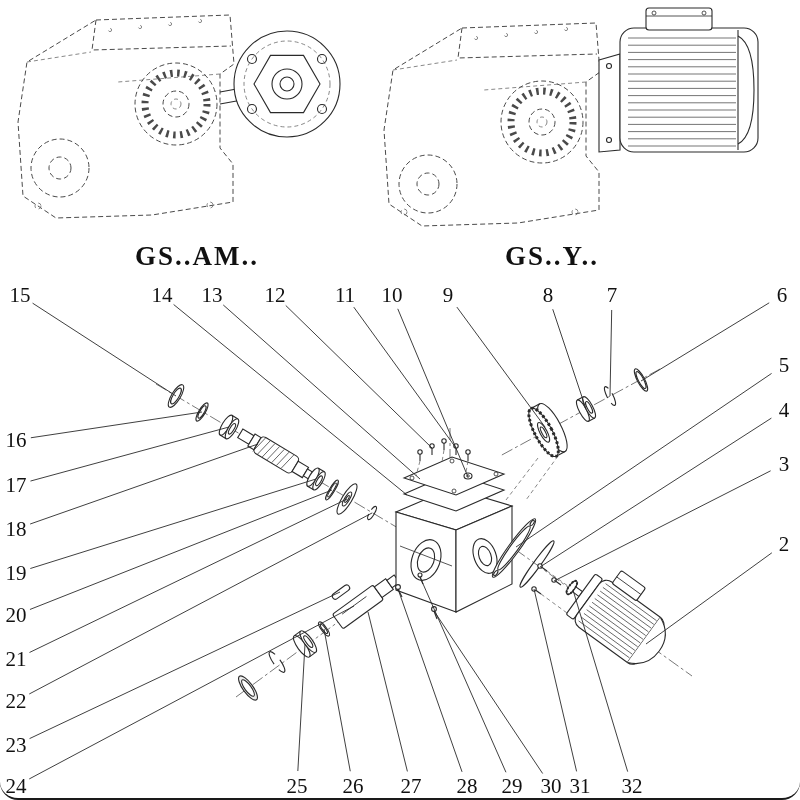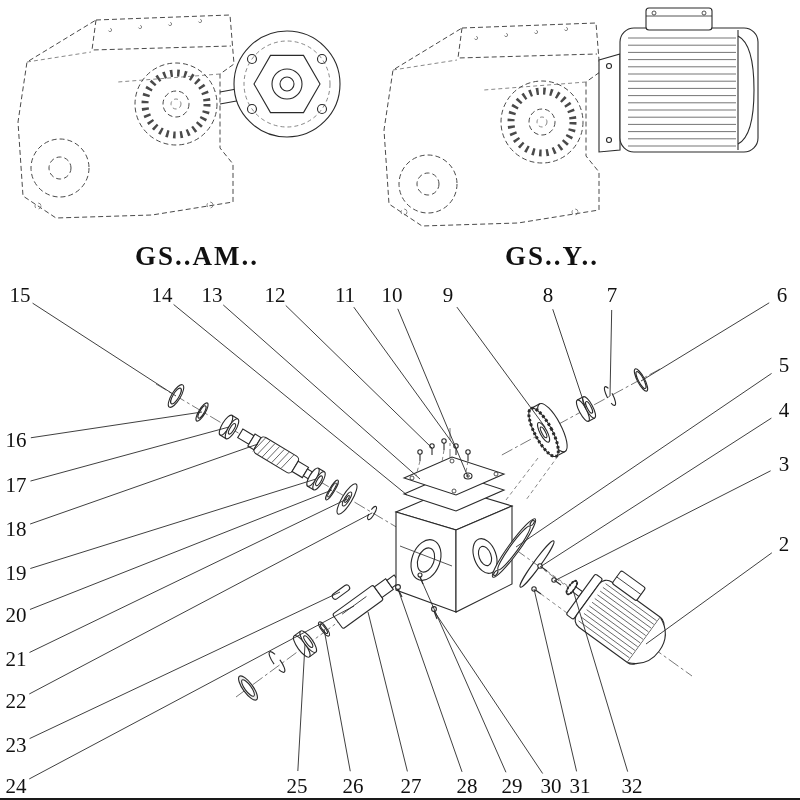--- a/index.html
+++ b/index.html
@@ -1,18 +1,18 @@
 <!DOCTYPE html>
 <html style="--line-color: #2a2a2a; --bg-color: #ffffff;"><head>
 <meta charset="utf-8">
 <style>
   :root{ --line-color:#2a2a2a; --bg-color:#ffffff; }
   html,body{margin:0;padding:0;background:var(--bg-color);}
   #page{position:relative;width:800px;height:798px;border-bottom:2px solid #1a1a1a;
-        background:var(--bg-color);font-family:"Liberation Serif",serif;overflow:hidden;}
+        background:var(--bg-color);font-family:"Liberation Serif",serif;overflow:hidden;border-radius:18px;}
   svg{display:block}
   .dashed{stroke:#4a4a4a;stroke-width:1;fill:none;stroke-dasharray:5 3}
   .dashed-thin{stroke:#6a6a6a;stroke-width:.8;fill:none;stroke-dasharray:4 3}
   .tickring{fill:none;stroke:#4a4a4a;stroke-width:7;stroke-dasharray:2.5 4.5}
   .solid{stroke:var(--line-color);stroke-width:1.1;fill:none}
   .thin{stroke:var(--line-color);stroke-width:.8;fill:none}
   .wfill{stroke:var(--line-color);stroke-width:1.1;fill:#ffffff}
   .gfill{stroke:var(--line-color);stroke-width:1.1;fill:#ededed}
   .axis{stroke:#555;stroke-width:.8;fill:none;stroke-dasharray:12 3 3 3}
   .fin{stroke:#3a3a3a;stroke-width:.7}

